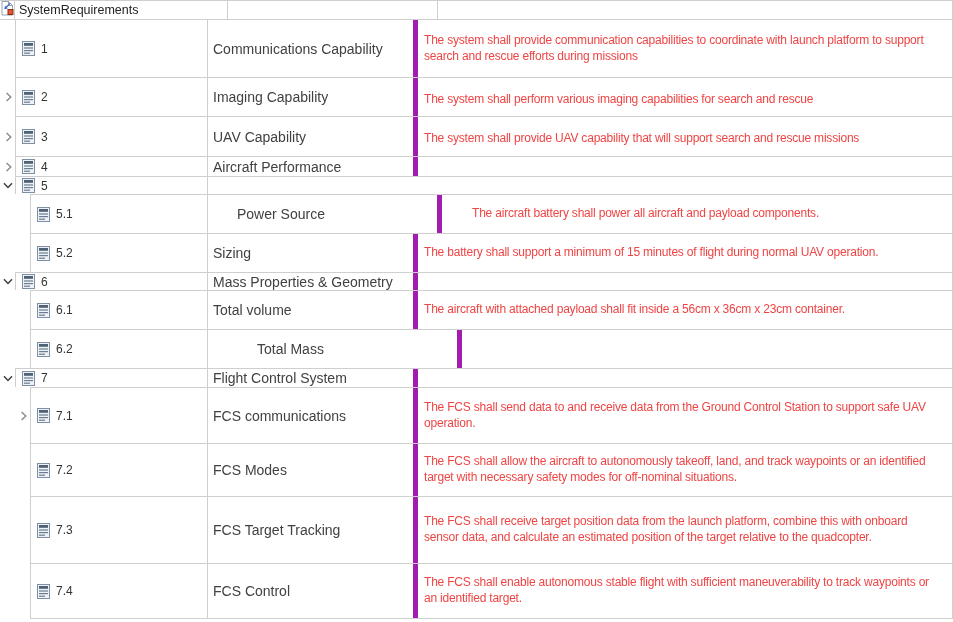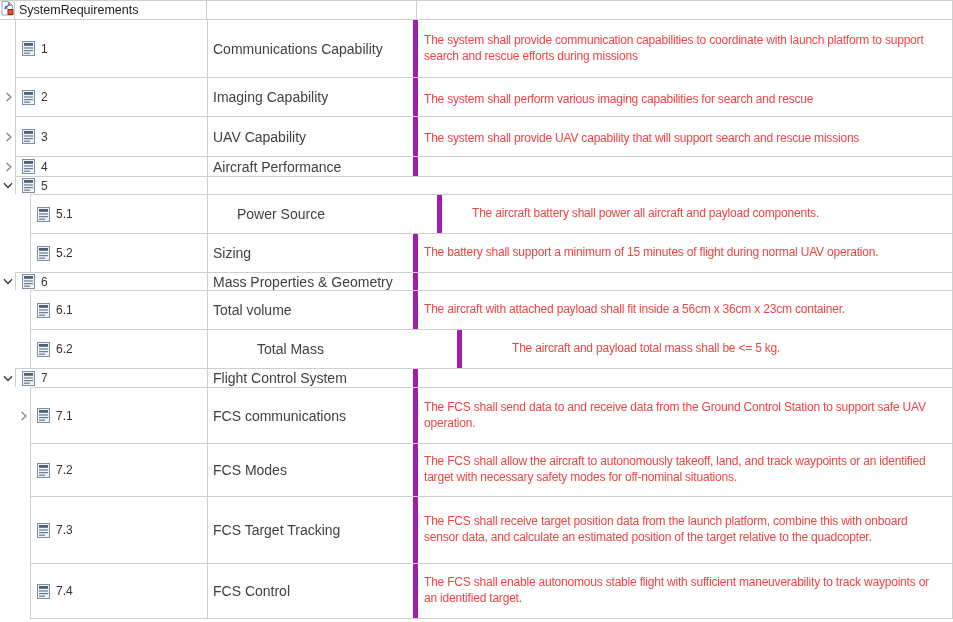--- a/index.html
+++ b/index.html
@@ -15,21 +15,21 @@
     width: 953px;
     border-top: 1px solid #cfcfcf;
     background: #fff;
   }
   
   .root-row {
     display: flex; align-items: stretch;
     height: 19px;
     border-bottom: 1px solid #cfcfcf;
   }
-  .root-c1 { width: 207px; display: flex; align-items: center; border-right: 1px solid #cfcfcf; }
+  .root-c1 { width: 228px; display: flex; align-items: center; border-right: 1px solid #cfcfcf; }
   .root-c2 { width: 210px; border-right: 1px solid #cfcfcf; }
   .root-c3 { flex: 1; border-right: 1px solid #cfcfcf; }
   .rootset-iconbox {
     width: 15px; height: 100%;
     border-right: 1px solid #cfcfcf;
     display: flex; align-items: center; justify-content: center;
     flex: none;
   }
   .root-title {
     padding-left: 4px;
@@ -318,23 +318,20 @@
               <rect x="2" y="6.4" width="9" height="1.2" fill="#6b7d90"></rect>
               <rect x="2" y="9" width="9" height="1.2" fill="#6b7d90"></rect>
               <rect x="2" y="11.6" width="6" height="1.2" fill="#6b7d90"></rect>
             </svg>
           </span>
           <span class="req-id">6.2</span>
         </div>
         <div class="c2">
           <span>Total Mass</span>
         </div>
-        <div class="c3">
-          <span>The aircraft and payload total mass shall be &lt;= 5 kg.</span>
-        </div>
       </div>
       <div class="row lvl1" style="height: 19px;">
         <span class="chev">
           <svg width="10" height="9" viewBox="0 0 10 9">
             <path d="M1 2.2 L5 6.4 L9 2.2" stroke="#3c3c3c" stroke-width="1.4" fill="none"></path>
           </svg>
         </span>
         <div class="c1">
           <span>
             <svg class="doc-icon" width="13" height="15" viewBox="0 0 13 15">

